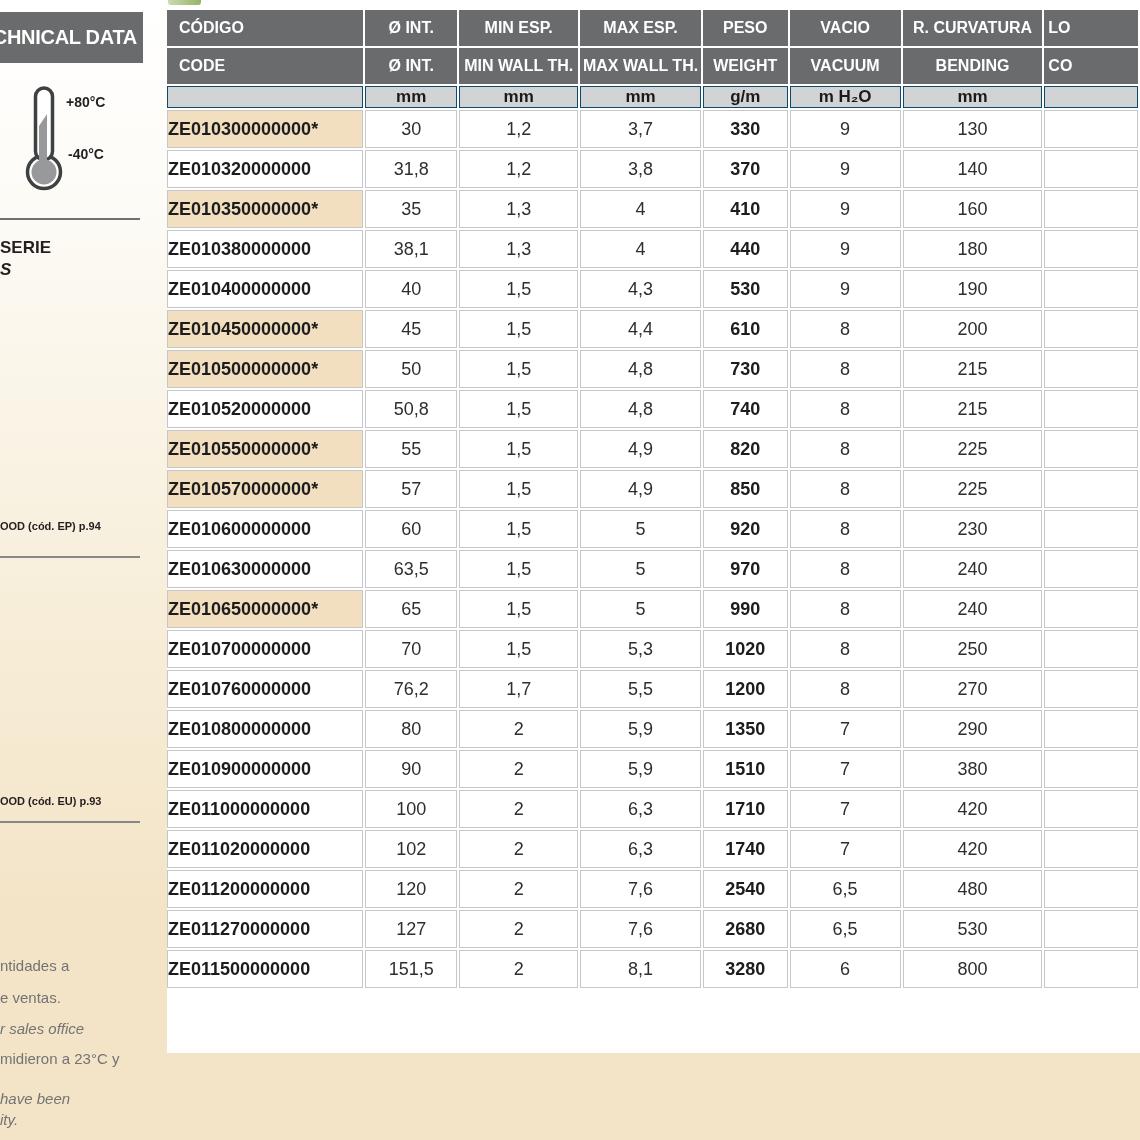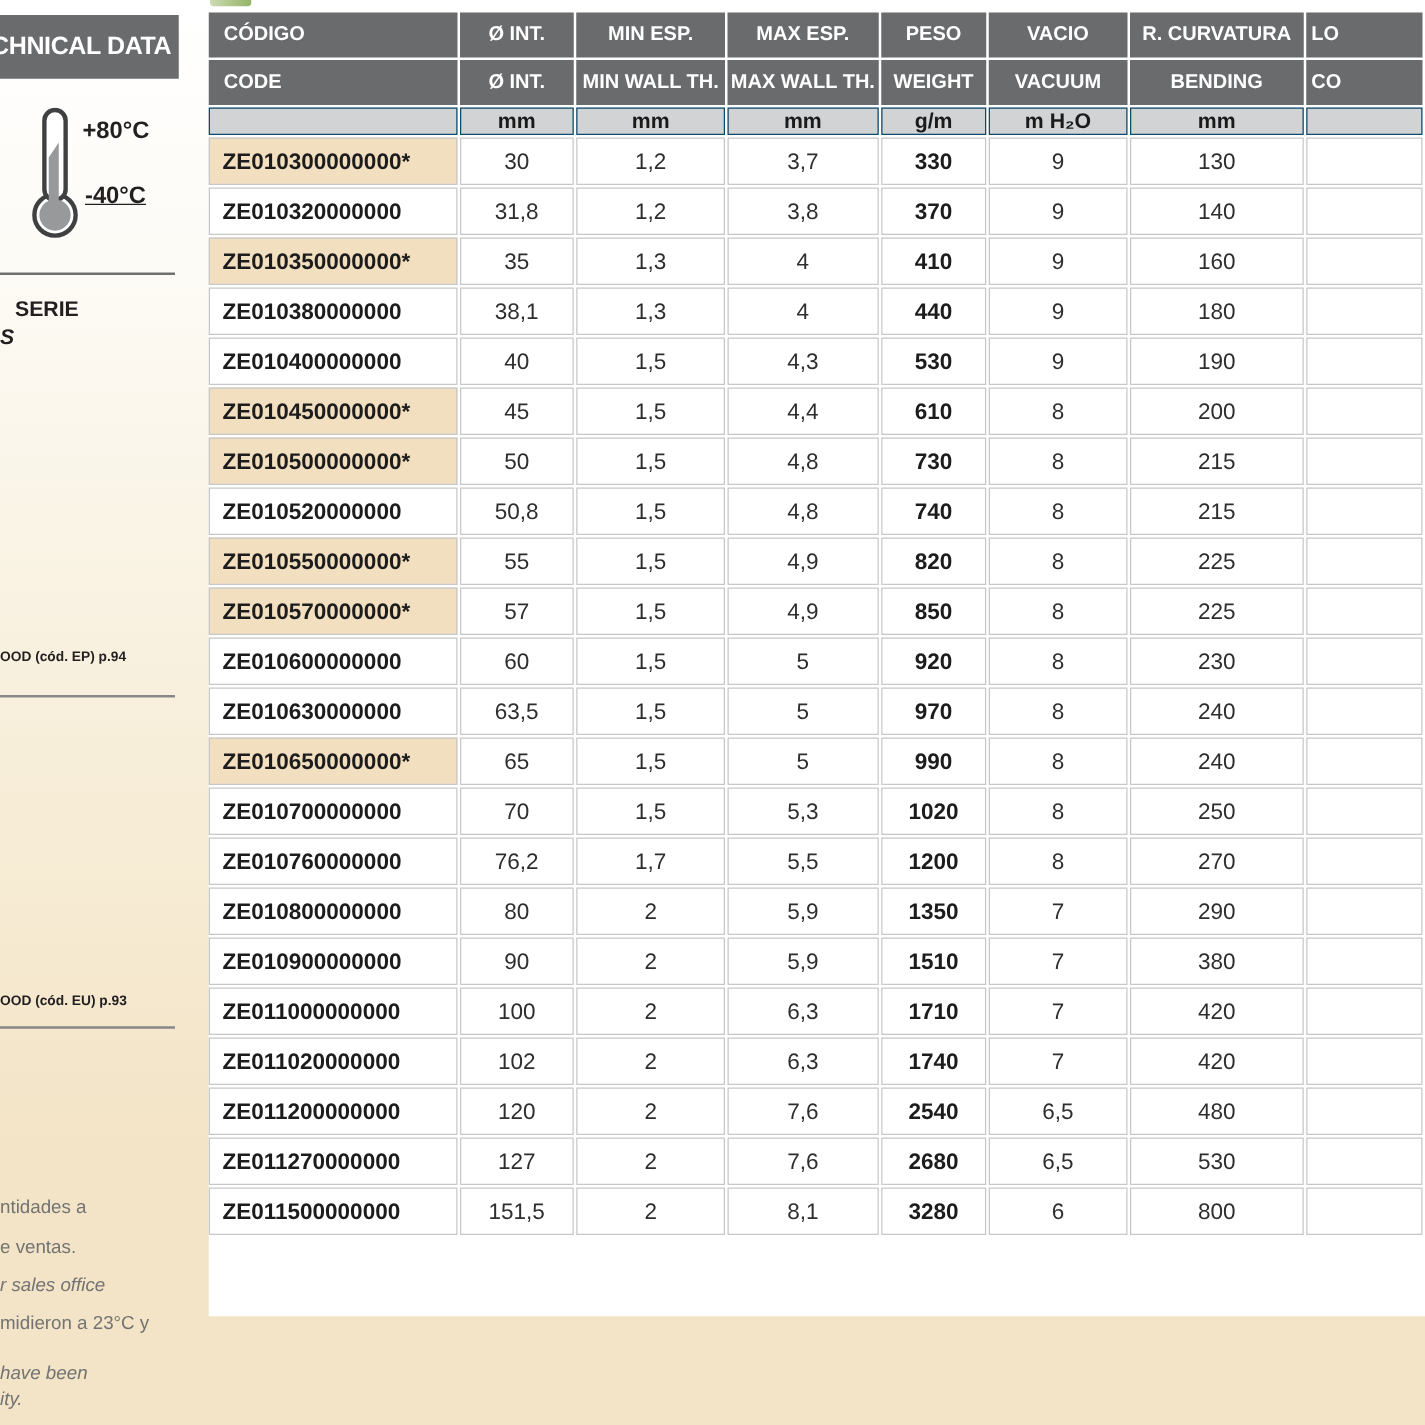--- a/index.html
+++ b/index.html
@@ -21,28 +21,28 @@
     position:absolute;left:0;top:12px;width:143px;height:51px;
     background:var(--header-bg);
     display:flex;align-items:center;justify-content:flex-end;
     overflow:hidden;
   }
   .techbox span{
     color:#fff;font-weight:bold;font-size:20px;letter-spacing:-0.3px;
     white-space:nowrap;padding-right:6px;
   }
   .thermo{position:absolute;left:24px;top:86px;width:40px;height:106px;}
-  .temp{position:absolute;font-weight:bold;font-size:19px;color:#231f20;white-space:nowrap;}
+  .temp{position:absolute;font-weight:bold;font-size:14px;color:#231f20;white-space:nowrap;}
   .temp-high{left:66px;top:94px;}
-  .temp-low{left:68px;top:146px;text-decoration:underline;}
+  .temp-low{left:68px;top:146px;}
   .rule{position:absolute;left:0;background:#87888a;height:2px;}
   .rule1{top:218px;width:140px;background:#6f7072;}
   .rule2{top:556px;width:140px;height:2px;}
   .rule3{top:821px;width:140px;height:2px;}
-  .serie1{position:absolute;left:0;top:238px;font-weight:bold;font-size:17px;color:#231f20;white-space:nowrap;margin-left:12px;}
+  .serie1{position:absolute;left:0;top:238px;font-weight:bold;font-size:17px;color:#231f20;white-space:nowrap;}
   .serie2{position:absolute;left:0;top:260px;font-weight:bold;font-style:italic;font-size:17px;color:#231f20;white-space:nowrap;}
   .ref{position:absolute;left:0;width:140px;font-weight:bold;font-size:11px;color:#231f20;white-space:nowrap;overflow:hidden;}
   .ref-ep{top:520px;}
   .ref-eu{top:795px;}
   .note{position:absolute;left:0;font-size:15px;line-height:1;color:#737373;white-space:nowrap;}
   .note.i{font-style:italic;}
   .n0{top:958px;} .n1{top:990px;} .n2{top:1021px;}
   .n3{top:1051px;} .n4{top:1091px;} .n5{top:1112px;}
   
   .green-sliver{
@@ -70,21 +70,21 @@
   th.unit{
     height:21px;background:var(--unit-row-bg);color:#1a1a1a;
     font-weight:bold;font-size:17px;text-align:center;
     border:1px solid #0c4a6e;white-space:nowrap;overflow:hidden;
   }
   td.cell{
     height:38px;background:#fff;border:1px solid var(--border);
     font-size:18px;color:#2e2e2e;text-align:center;white-space:nowrap;overflow:hidden;
   }
   td.cell.code{
-    text-align:left;padding-left:10px;font-weight:bold;color:#1c1c1c;
+    text-align:left;font-weight:bold;color:#1c1c1c;
   }
   td.cell.hl{background:var(--highlight-bg);}
   td.cell.b{font-weight:bold;color:#1c1c1c;}
 </style>
 </head>
 <body>
 
 <div class="green-sliver"></div>
 
 <div>

